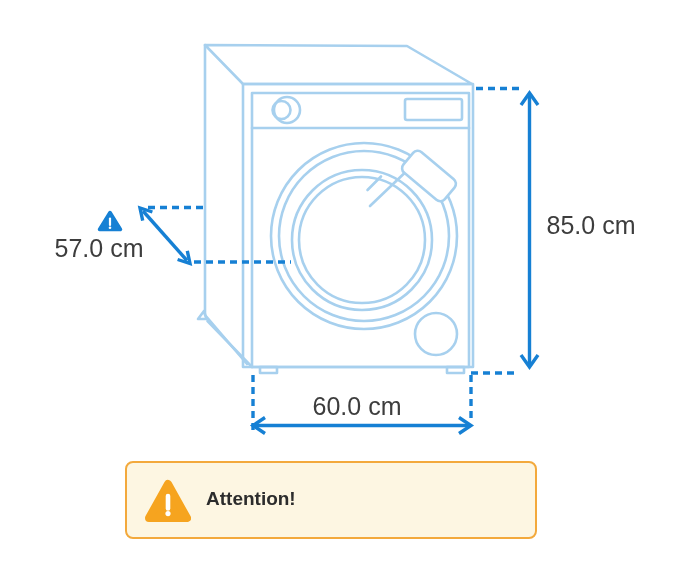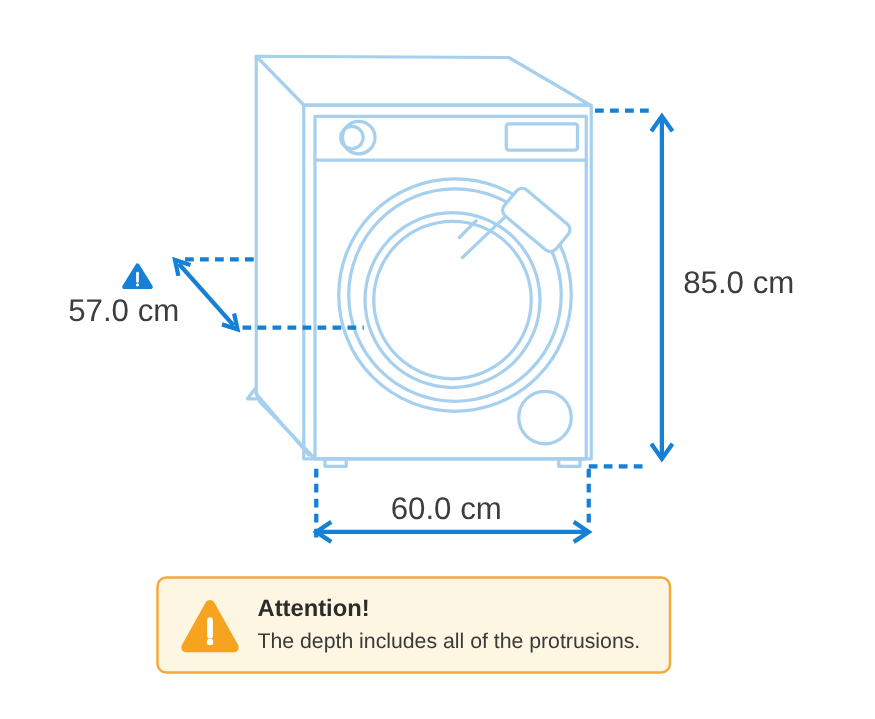--- a/index.html
+++ b/index.html
@@ -180,17 +180,16 @@
   </svg>
 
   <div class="attention-box">
     <svg class="attn-icon" width="46" height="44" viewBox="0 0 46 44">
       <path class="attn-tri" d="M23,6 L42,40 L4,40 Z"></path>
       <path class="warn-excl" style="stroke-width:4.6" d="M23,18 V30.5"></path>
       <circle fill="#ffffff" cx="23" cy="35.6" r="2.6"></circle>
     </svg>
     <div>
       <div class="attention-title">Attention!</div>
-      <div class="attention-message">The depth includes all of the protrusions.</div>
     </div>
   </div>
 
 </div>
 
 </body></html>

